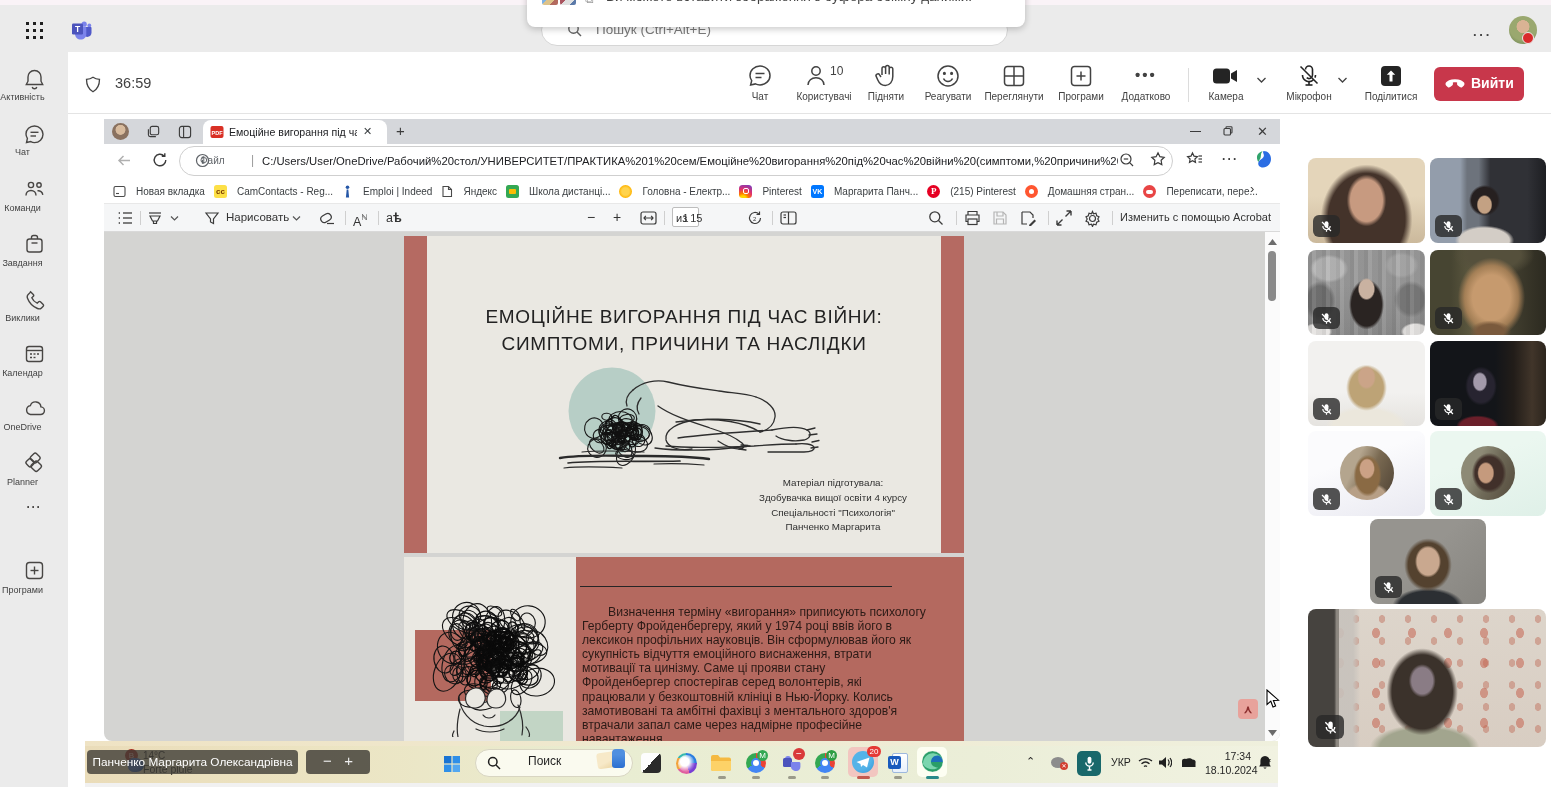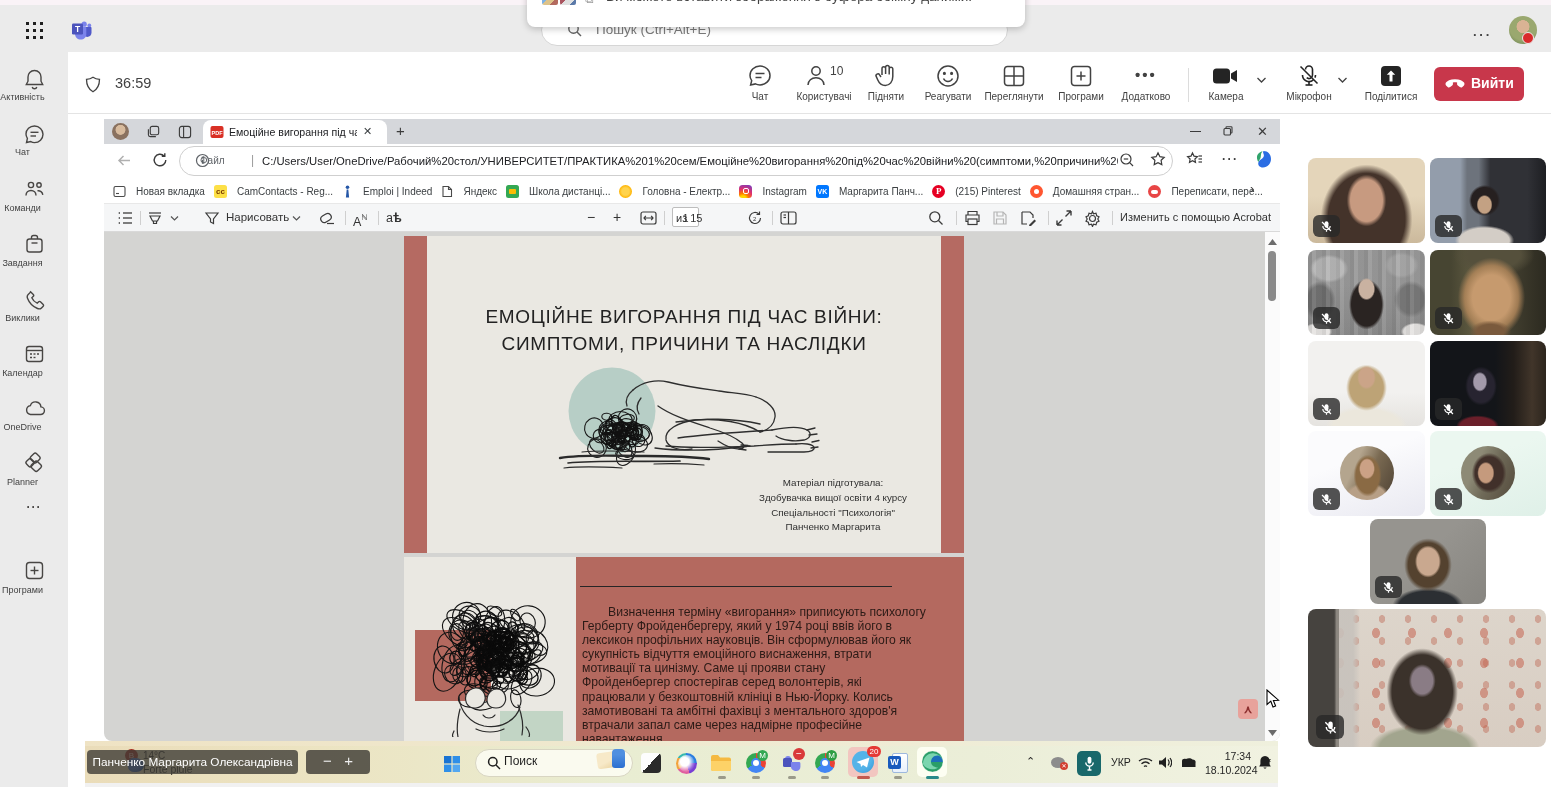--- a/index.html
+++ b/index.html
@@ -316,21 +316,21 @@
     <div class="bk">
         <div class="bi" style="background:#34a853;"><span style="display:inline-block;width:7px;height:5px;background:#fbbc04;border-radius:1px;margin-top:4px;"></span></div>
         <span>Школа дистанці...</span>
       </div>
     <div class="bk">
         <div class="bi" style="background:radial-gradient(circle,#ffd34d 0 40%,#ffb300 70%);border-radius:50%;"></div>
         <span>Головна - Електр...</span>
       </div>
     <div class="bk">
         <div class="bi" style="background:radial-gradient(circle at 30% 110%,#ffd600 0 20%,#ff7a00 35%,#e1306c 60%,#833ab4 90%);border-radius:3.5px;"><span style="display:inline-block;width:6px;height:6px;border:1.4px solid #fff;border-radius:2px;margin-top:2.2px;"></span></div>
-        <span>Instagram</span>
+        <span>Pinterest</span>
       </div>
     <div class="bk">
         <div class="bi" style="background:#0077ff;font-size:7px;">VK</div>
         <span>Маргарита Панч...</span>
       </div>
     <div class="bk">
         <div class="bi" style="background:#e60023;border-radius:50%;font-family:'Liberation Serif';font-size:9px;">P</div>
         <span>(215) Pinterest</span>
       </div>
     <div class="bk">
@@ -762,21 +762,21 @@
       <rect x="8.6" y="0" width="7.4" height="7.4" fill="#2f8fe8"></rect>
     <rect x="0" y="8.6" width="7.4" height="7.4" fill="#2f8fe8"></rect>
       <rect x="8.6" y="8.6" width="7.4" height="7.4" fill="#53a7f0"></rect>
   </svg>
 
   <div class="abs" style="left:390px;top:3px;width:158px;height:28px;background:rgba(253,253,245,0.85);border:1px solid #d8d5c2;border-radius:14px;"></div>
   <svg class="abs" style="left:402px;top:10px" width="14" height="14" viewBox="0 0 14 14" fill="none" stroke="#1f1f1f" stroke-width="1.5">
       <circle cx="5.8" cy="5.8" r="4.2"></circle>
       <line x1="9" y1="9" x2="13" y2="13"></line>
     </svg>
-  <div class="abs" style="left:419px;top:8px;font-size:12px;color:#1f1f1f;">Поиск</div>
+  <div class="abs" style="left:443px;top:8px;font-size:12px;color:#1f1f1f;">Поиск</div>
   <div class="abs" style="left:512px;top:6px;width:22px;height:16px;background:linear-gradient(160deg,#f7e9c8 0 55%,#e8cf9a 100%);border-radius:3px;transform:rotate(-8deg);"></div>
   <div class="abs" style="left:527px;top:3px;width:13px;height:19px;background:linear-gradient(180deg,#4f8fe0 0 30%,#2b6fd0 100%);border-radius:4px 4px 3px 3px;"></div>
 
   <div class="abs" style="left:556px;top:7px;width:20px;height:20px;background:linear-gradient(135deg,#fdfdfd 0 50%,#2a2a2a 50% 100%);border-radius:4px;"></div>
   <div class="abs" style="left:591px;top:7px;width:21px;height:21px;border-radius:50%;background:conic-gradient(#2b7de0 0 25%,#7a3fd4 25% 45%,#e05fa0 45% 65%,#f2a33c 65% 85%,#35b8b0 85% 100%);"></div>
   <div class="abs" style="left:593px;top:9px;width:17px;height:17px;border-radius:50%;background:radial-gradient(circle at 40% 40%,#fff 0 30%,rgba(255,255,255,0.25) 60%,rgba(255,255,255,0) 75%);"></div>
   <svg class="abs" style="left:625px;top:8px" width="22" height="18" viewBox="0 0 22 18">
     <path d="M1 3 a2 2 0 0 1 2-2 h5 l2 2.5 h9 a2 2 0 0 1 2 2 V15 a2 2 0 0 1-2 2 H3 a2 2 0 0 1-2-2z" fill="#f5b941"></path>
     <path d="M1 7 h20 V15 a2 2 0 0 1-2 2 H3 a2 2 0 0 1-2-2z" fill="#fdd267"></path>
   </svg>

